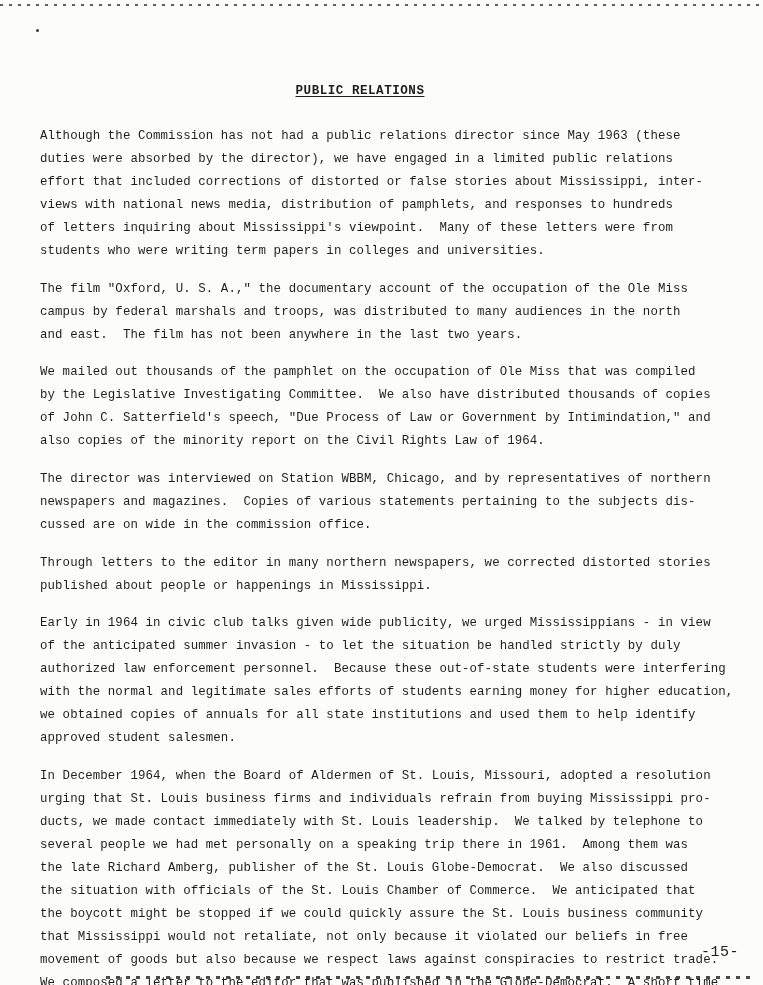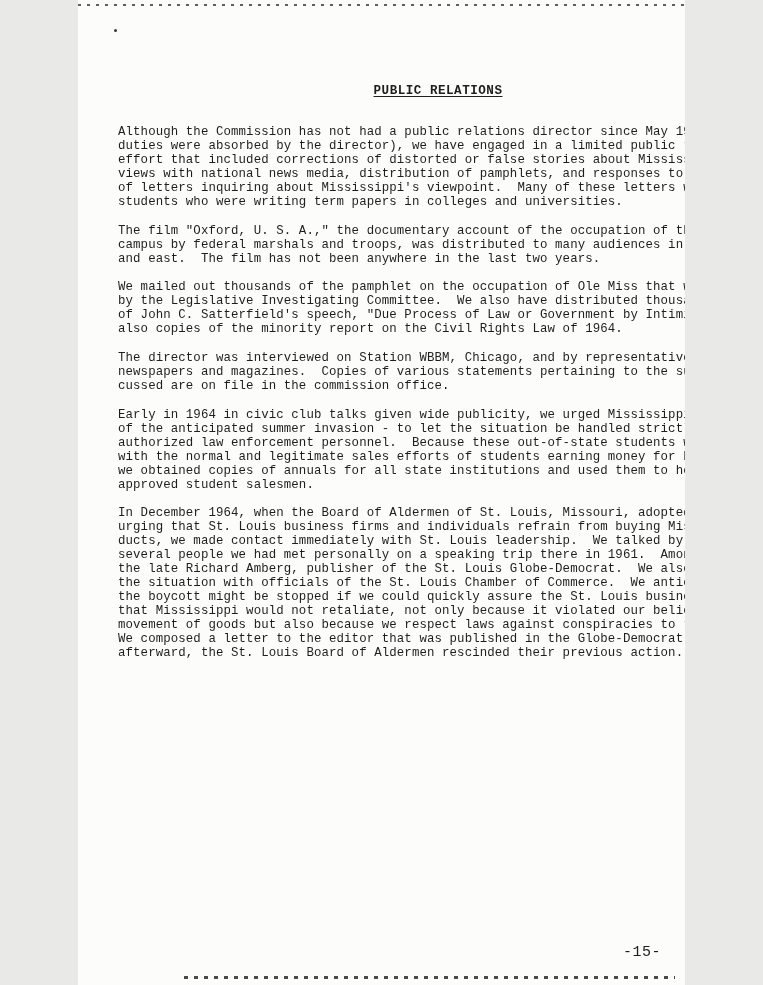--- a/index.html
+++ b/index.html
@@ -2,21 +2,21 @@
 <html><head>
 <meta charset="utf-8">
 <style>
   html, body {
     margin: 0;
     padding: 0;
     background: #e9e9e7;
   }
   .page {
     position: relative;
-    width: 607px;
+    width: 763px;
     height: 985px;
     margin: 0 auto;
     background: #fcfcfa;
     color: #1e1e1e;
     font-family: "Liberation Mono", "DejaVu Sans Mono", monospace;
     overflow: hidden;
   }
   .edge-dots {
     position: absolute;
     height: 2px;
@@ -54,21 +54,21 @@
     text-align: center;
     font-size: 12.6px;
     font-weight: bold;
     letter-spacing: 0.5px;
     text-decoration: underline;
     text-underline-offset: 2px;
   }
   .para {
     margin: 0 0 14.7px 0;
     font-size: 12.4px;
-    line-height: 14px;
+    line-height: 23px;
     white-space: pre-wrap;
     letter-spacing: 0.1px;
   }
   .page-number {
     position: absolute;
     top: 944px;
     right: 24px;
     font-size: 15px;
     letter-spacing: 0.5px;
   }
@@ -92,21 +92,23 @@
 students who were writing term papers in colleges and universities.</p>
     <p class="para">The film "Oxford, U. S. A.," the documentary account of the occupation of the Ole Miss
 campus by federal marshals and troops, was distributed to many audiences in the north
 and east.  The film has not been anywhere in the last two years.</p>
     <p class="para">We mailed out thousands of the pamphlet on the occupation of Ole Miss that was compiled
 by the Legislative Investigating Committee.  We also have distributed thousands of copies
 of John C. Satterfield's speech, "Due Process of Law or Government by Intimindation," and
 also copies of the minority report on the Civil Rights Law of 1964.</p>
     <p class="para">The director was interviewed on Station WBBM, Chicago, and by representatives of northern
 newspapers and magazines.  Copies of various statements pertaining to the subjects dis-
-cussed are on file in the commission office.</p>
+cussed are on wide in the commission office.</p>
+    <p class="para">Through letters to the editor in many northern newspapers, we corrected distorted stories
+published about people or happenings in Mississippi.</p>
     <p class="para">Early in 1964 in civic club talks given wide publicity, we urged Mississippians - in view
 of the anticipated summer invasion - to let the situation be handled strictly by duly
 authorized law enforcement personnel.  Because these out-of-state students were interfering
 with the normal and legitimate sales efforts of students earning money for higher education,
 we obtained copies of annuals for all state institutions and used them to help identify
 approved student salesmen.</p>
     <p class="para">In December 1964, when the Board of Aldermen of St. Louis, Missouri, adopted a resolution
 urging that St. Louis business firms and individuals refrain from buying Mississippi pro-
 ducts, we made contact immediately with St. Louis leadership.  We talked by telephone to
 several people we had met personally on a speaking trip there in 1961.  Among them was

